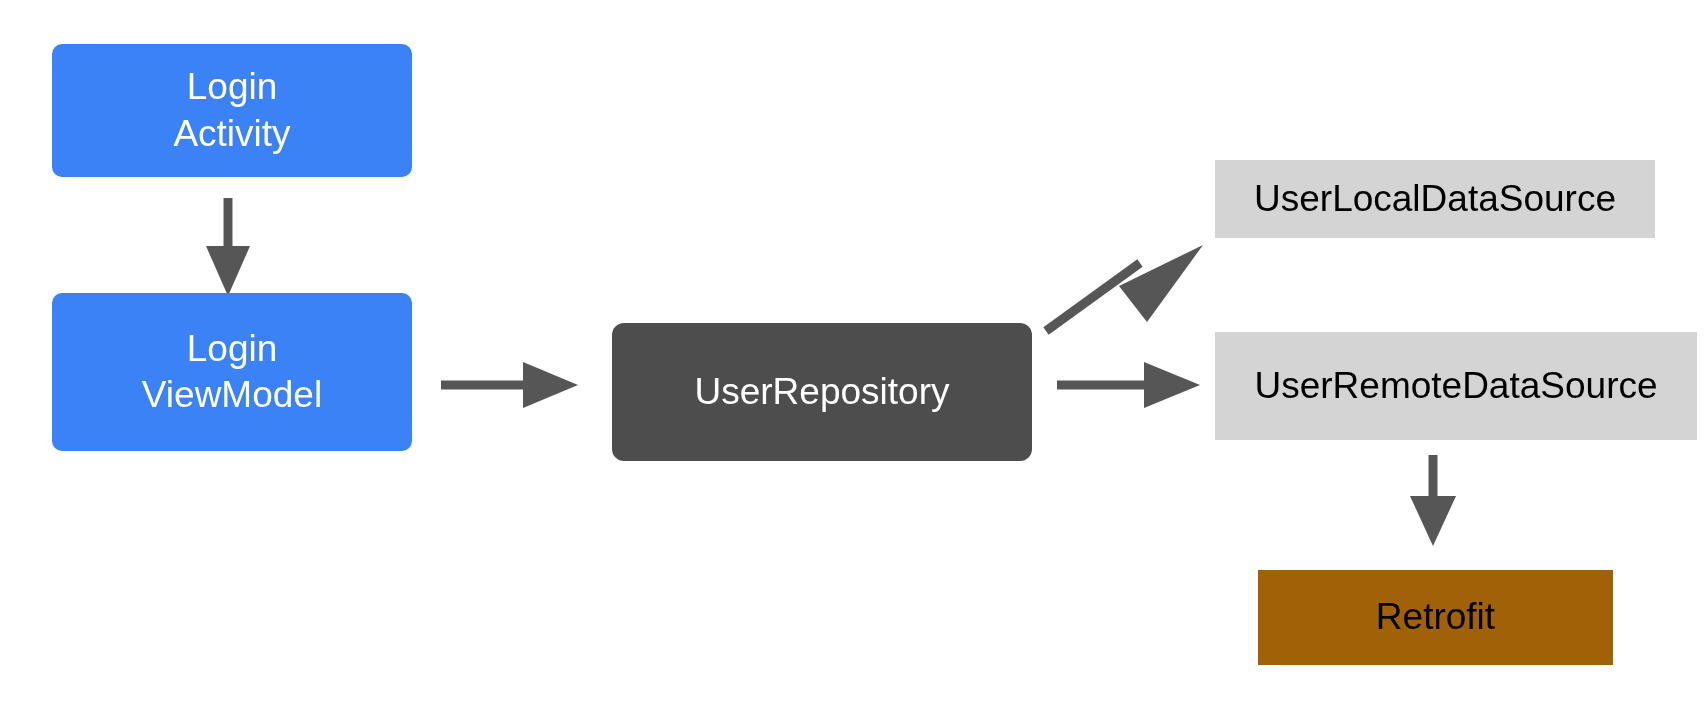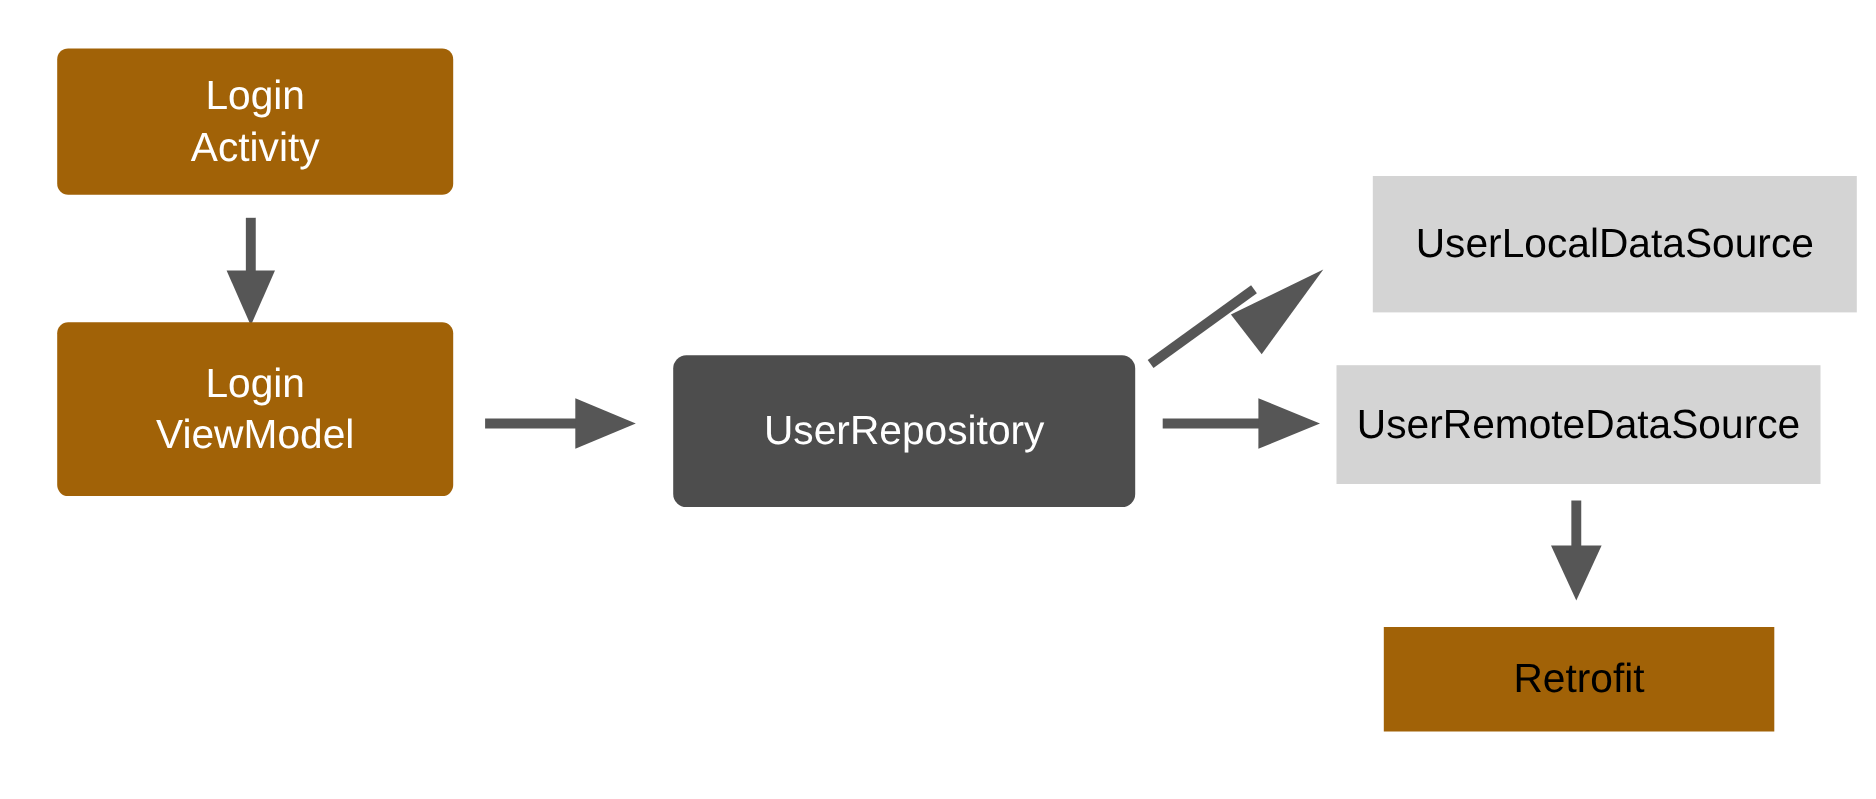--- a/index.html
+++ b/index.html
@@ -23,21 +23,21 @@
     display: flex;
     align-items: center;
     justify-content: center;
     text-align: center;
     line-height: 1.25;
     box-sizing: border-box;
     white-space: pre-line;
     user-select: none;
   }
   .node-green {
-    background: #a16207;
+    background: #3b82f6;
     color: #ffffff;
     border-radius: 10px;
     font-size: 37px;
   }
   .node-dark {
     background: #4d4d4d;
     color: #ffffff;
     border-radius: 12px;
     font-size: 37px;
   }
@@ -106,19 +106,19 @@
   </svg>
 
   <div class="node node-green" style="left:52px; top:44px; width:360px; height:133px;">Login
 Activity</div>
 
   <div class="node node-green" style="left:52px; top:293px; width:360px; height:158px;">Login
 ViewModel</div>
 
   <div class="node node-dark" style="left:612px; top:323px; width:420px; height:138px;">UserRepository</div>
 
-  <div class="node node-gray" style="left:1248px; top:160px; width:440px; height:124px;">UserLocalDataSource</div>
+  <div class="node node-gray" style="left:1215px; top:160px; width:440px; height:78px;">UserLocalDataSource</div>
 
-  <div class="node node-gray" style="left:1215px; top:332px; width:440px; height:108px;">UserRemoteDataSource</div>
+  <div class="node node-gray" style="left:1215px; top:332px; width:482px; height:108px;">UserRemoteDataSource</div>
 
   <div class="node node-lightgray" style="left:1258px; top:570px; width:355px; height:95px;">Retrofit</div>
 
 </div>
 
 </body></html>

